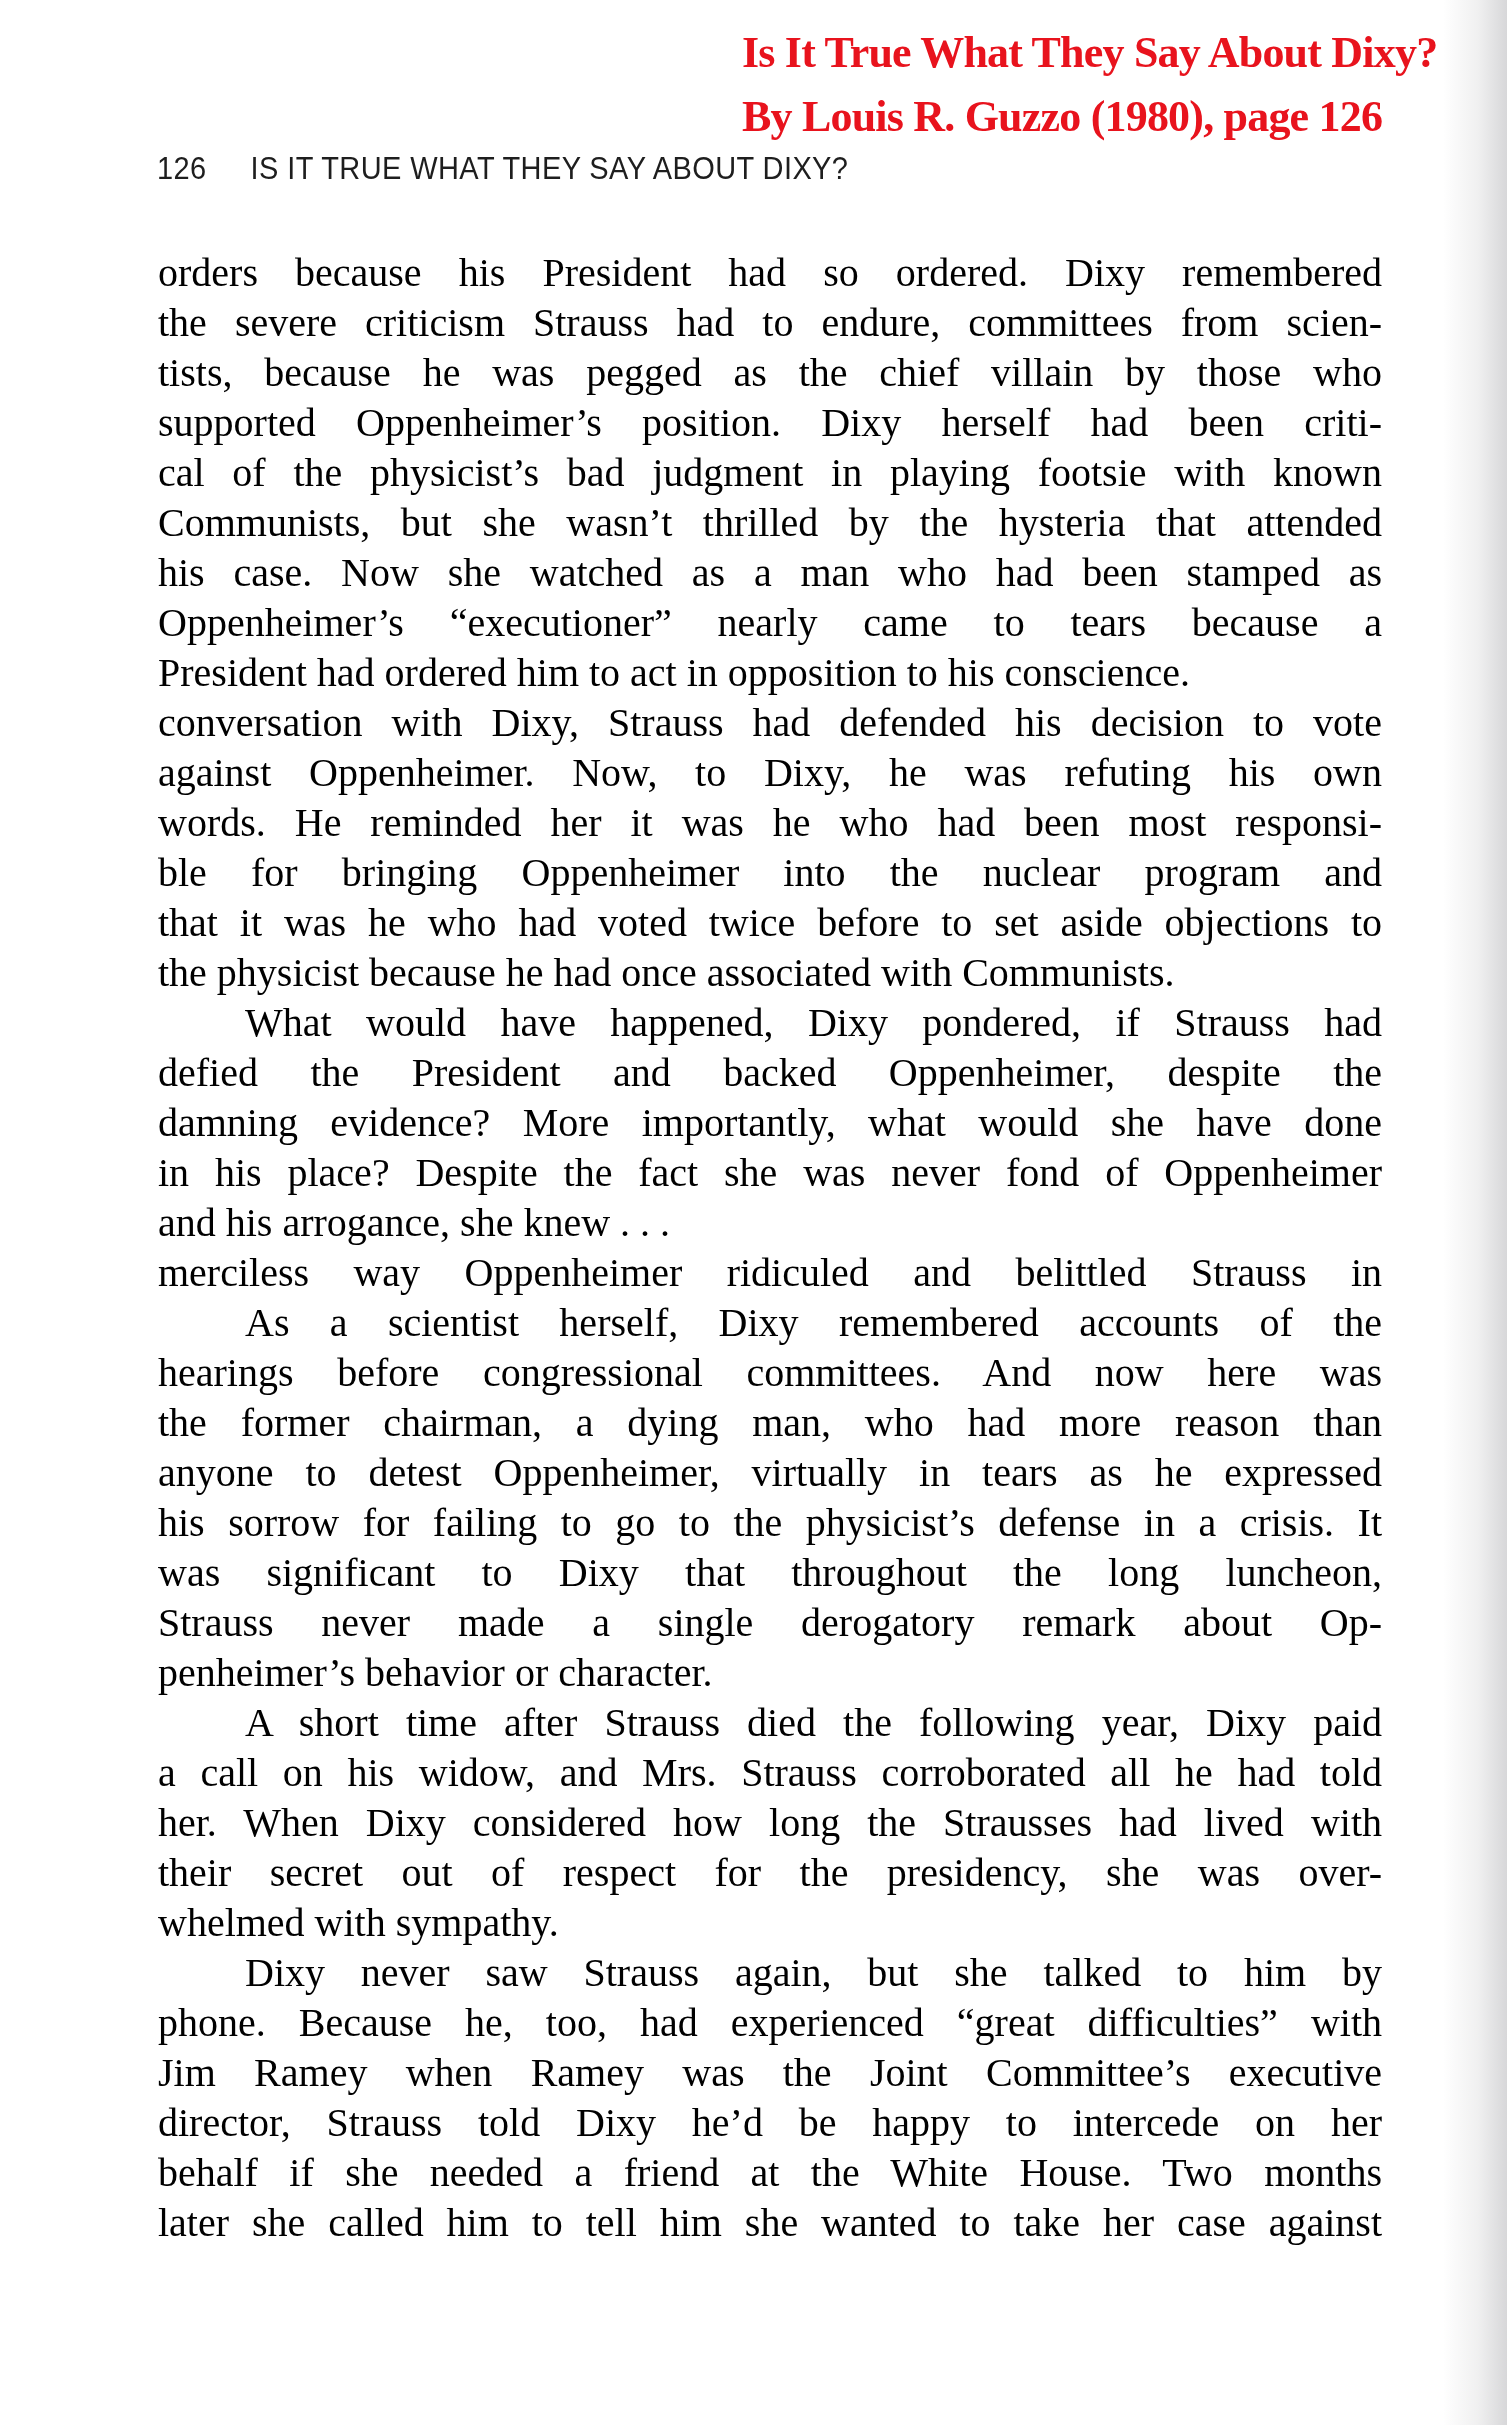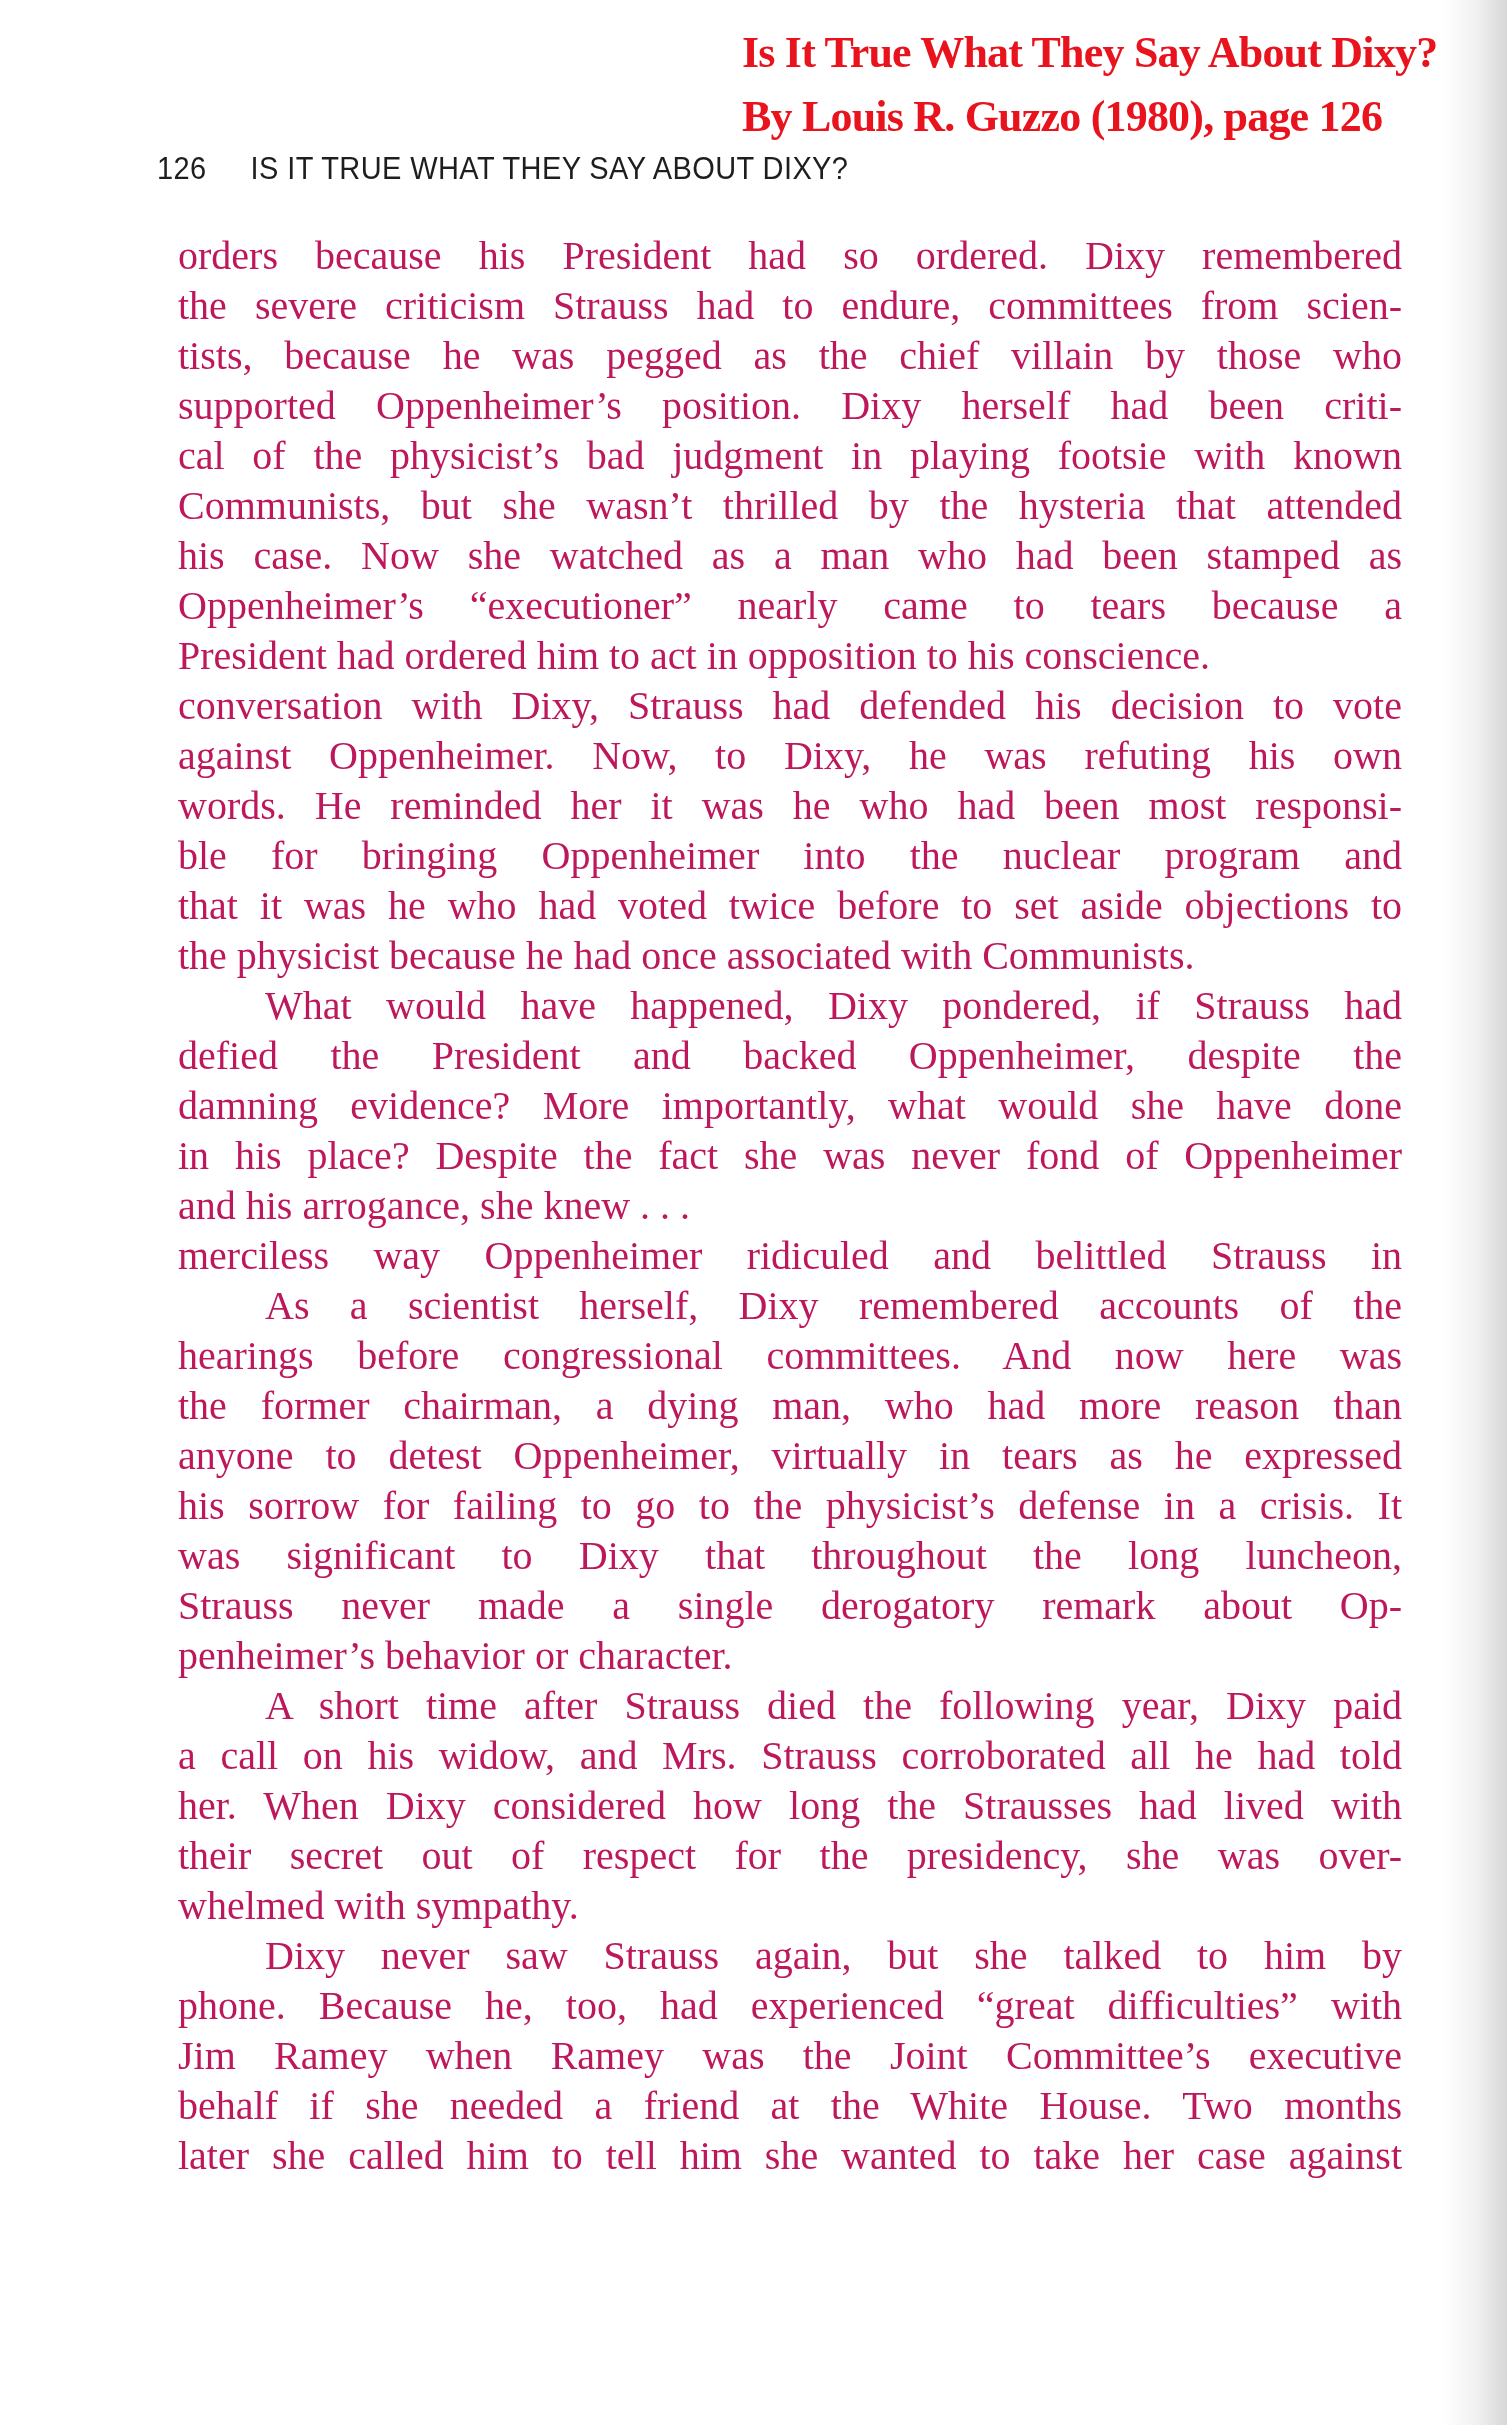--- a/index.html
+++ b/index.html
@@ -48,26 +48,25 @@
     color: #1e1e1e;
     font-size: 29px;
     letter-spacing: 0.4px;
     transform: scaleY(1.05);
     transform-origin: left top;
   }
   
   .body-text {
     position: absolute;
     left: 158px;
-    top: 231px;
+    top: 248px;
     width: 1224px;
-    color: #be185d;
+    color: #000000;
     font-size: 40px;
     line-height: 50px;
-    margin-left: 20px;
   }
   .line {
     text-align: justify;
     text-align-last: justify;
     white-space: normal;
   }
   .line.end {
     text-align: right;
     text-align-last: left;
   }
@@ -122,18 +121,19 @@
     <div class="line"><span>Strauss never made a single derogatory remark about Op-</span></div>
     <div class="line end"><span>penheimer’s behavior or character.</span></div>
     <div class="line indent"><span>A short time after Strauss died the following year, Dixy paid</span></div>
     <div class="line"><span>a call on his widow, and Mrs. Strauss corroborated all he had told</span></div>
     <div class="line"><span>her. When Dixy considered how long the Strausses had lived with</span></div>
     <div class="line"><span>their secret out of respect for the presidency, she was over-</span></div>
     <div class="line end"><span>whelmed with sympathy.</span></div>
     <div class="line indent"><span>Dixy never saw Strauss again, but she talked to him by</span></div>
     <div class="line"><span>phone. Because he, too, had experienced “great difficulties” with</span></div>
     <div class="line"><span>Jim Ramey when Ramey was the Joint Committee’s executive</span></div>
+    <div class="line"><span>director, Strauss told Dixy he’d be happy to intercede on her</span></div>
     <div class="line"><span>behalf if she needed a friend at the White House. Two months</span></div>
     <div class="line"><span>later she called him to tell him she wanted to take her case against</span></div>
   </div>
 
 <div class="scan-edge-right"></div>
 
 
 </body></html>

